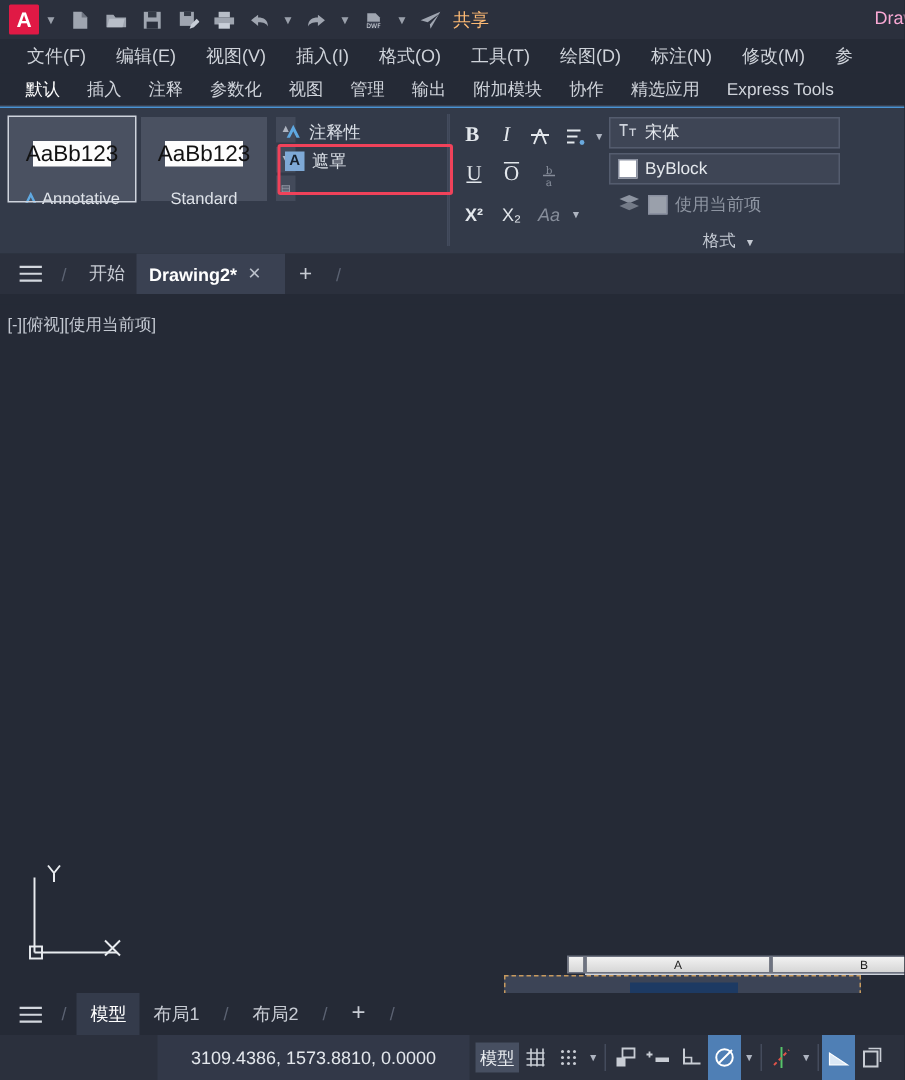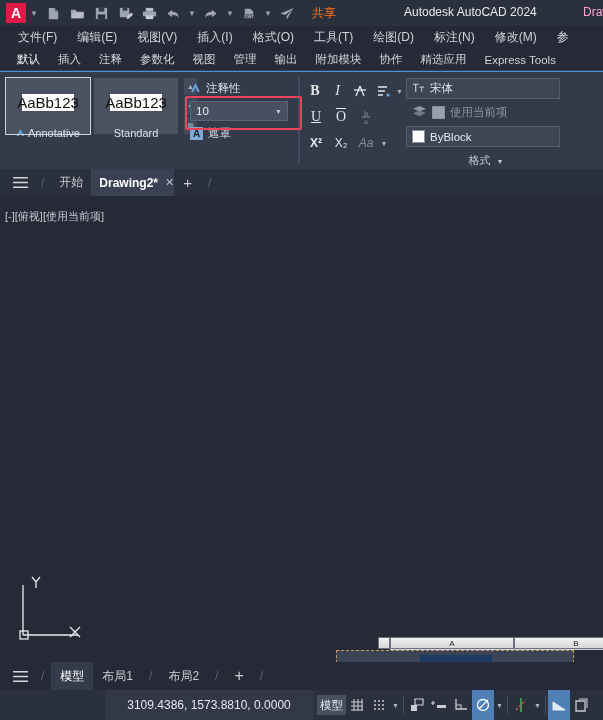--- a/index.html
+++ b/index.html
@@ -28,21 +28,21 @@
   }
   .qat-caret {
     width: 12px; text-align: center; font-size: 8px; color: #9aa0ab;
   }
   .qat-btn {
     width: 22px; height: 22px;
     display: flex; align-items: center; justify-content: center;
     color: #9fa5b0;
   }
   .qat-btn svg { display:block; }
-  .share-label { font-size: 12px; color: #f97316; margin-left: 12px; font-family: Liberation Mono, monospace; }
+  .share-label { font-size: 12px; color: #fdba74; margin-left: 2px; font-family: Liberation Mono, monospace; }
   .title-text {
     position: absolute; left: 404px; top: 5px;
     font-size: 12px; color: #e6e9ee; white-space: nowrap;
   }
   .title-doc {
     position: absolute; left: 556px; top: 5px;
     font-size: 12px; color: #f9a8d4; white-space: nowrap; margin-left: 27px;
   }
 
   
@@ -159,21 +159,21 @@
   .doctabs {
     height: 27px; background: #2b303d;
     display: flex; align-items: center; padding-left: 6px; gap: 0;
     font-size: 12px;
   }
   .hamburger { width: 28px; display:flex; align-items:center; justify-content:center; }
   .tslash { color: #5b6272; margin: 0 7px; font-size: 12px; }
   .dtab { padding: 0 8px; color: #c8ccd4; height: 27px; display: flex; align-items: center; }
   .dtab.active {
     background: #3a4152; color: #ffffff; font-weight: bold;
-    padding-right: 0;
+    padding-right: 16px;
   }
   .dtab .x { margin-left: 7px; color: #b9bfc9; font-size: 11px; font-weight: normal; }
   .plus-tab { padding: 0 9px; font-size: 15px; color: #c8ccd4; }
 
   
   .canvas {
     position: absolute; left: 0; top: 203px;
     width: 603px; height: 459px;
     background: #252a36;
     overflow: hidden;
@@ -306,21 +306,20 @@
       </svg>
   </div>
   <div class="qat-caret">▼</div>
   <div class="qat-btn">
     <svg width="16" height="15" viewBox="0 0 16 16">
         <path d="M15 2L1 8l5 1.5L14 3.5 7.5 11l.5 3z" fill="#9fa5b0"></path>
       </svg>
   </div>
   <div class="share-label">共享</div>
 
-  <div class="title-text">Autodesk AutoCAD 2024</div>
   <div class="title-doc">Drawi</div>
 </div>
 
 <div class="menubar">
   <div class="menu-item">文件(F)</div>
   <div class="menu-item">编辑(E)</div>
   <div class="menu-item">视图(V)</div>
   <div class="menu-item">插入(I)</div>
   <div class="menu-item">格式(O)</div>
   <div class="menu-item">工具(T)</div>
@@ -375,24 +374,20 @@
 
   <div class="panel anno-col">
     <div class="anno-row">
       <span>
         <svg width="11" height="11" viewBox="0 0 10 10">
             <path d="M5 1L1 9h2l2-4 2 4h2z" fill="#5fa8e0"></path>
           </svg>
       </span>
       <span>注释性</span>
     </div>
-    <div class="height-box">
-      <span>10</span>
-      <span style="font-size:7px;color:#c3c8d1;">▼</span>
-    </div>
     <div class="anno-row">
       <span style="background:#7ea9d6;color:#16202c;width:13px;height:13px;display:flex;align-items:center;justify-content:center;font-size:10px;font-weight:bold;">A</span>
       <span>遮罩</span>
     </div>
   </div>
 
   <div class="panel-sep"></div>
 
 
   <div class="panel-sep"></div>
@@ -437,33 +432,33 @@
   <div class="panel combo-panel">
     <div class="combo">
       <span>
         <svg width="13" height="12" viewBox="0 0 14 12">
             <path d="M1 2h6M4 2v8" stroke="#cfd4dd" stroke-width="1.2" fill="none"></path>
             <path d="M8 5h5M10.5 5v5" stroke="#cfd4dd" stroke-width="1" fill="none"></path>
           </svg>
       </span>
       <span>宋体</span>
     </div>
+    <div class="combo">
+      <span class="swatch"></span>
+      <span>ByBlock</span>
+    </div>
     <div class="combo ghost">
       <span>
         <svg width="15" height="13" viewBox="0 0 16 14">
             <path d="M8 1l7 3-7 3-7-3z" fill="#8d94a1"></path>
             <path d="M8 6l7 3-7 3-7-3z" fill="#737a87"></path>
           </svg>
       </span>
       <span class="swatch grey"></span>
       <span>使用当前项</span>
-    </div>
-    <div class="combo">
-      <span class="swatch"></span>
-      <span>ByBlock</span>
     </div>
     <div class="panel-title">
       <span>格式</span>
       <span style="font-size:7px;margin-left:3px;">▼</span>
     </div>
   </div>
 </div>
 
 <div class="redbox"></div>
 

